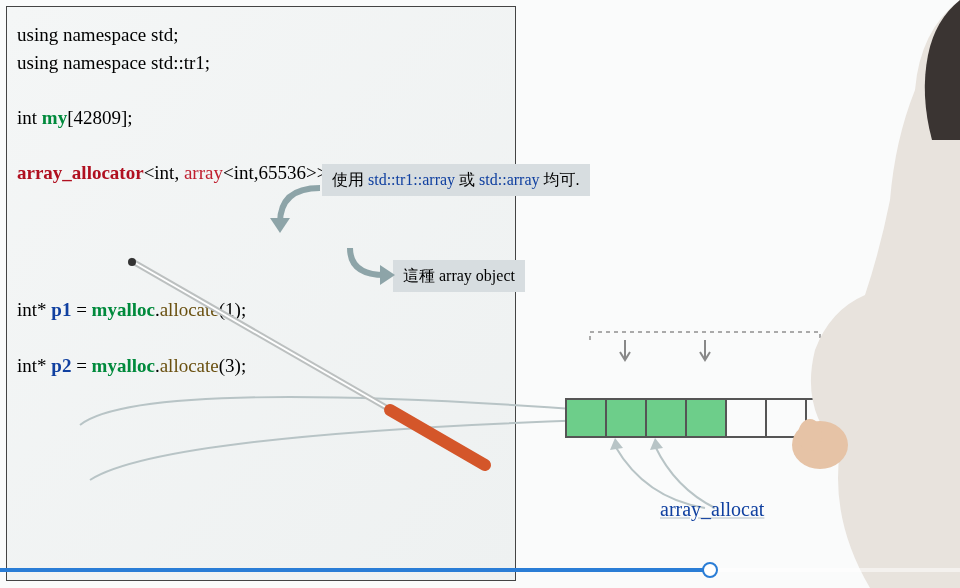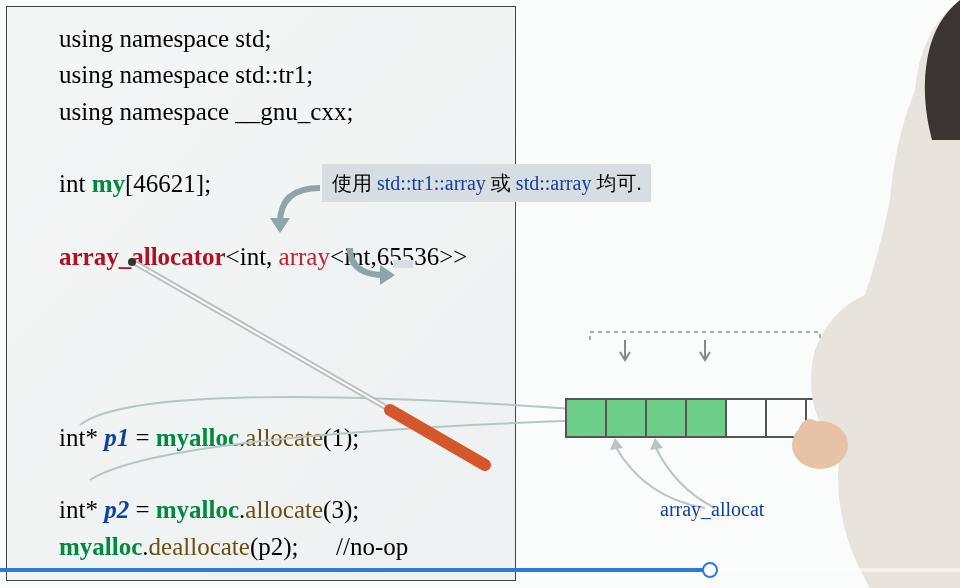--- a/index.html
+++ b/index.html
@@ -1,85 +1,84 @@
 <!DOCTYPE html>
 <html><head>
 <meta charset="utf-8">
 <style>
   * { box-sizing: border-box; margin: 0; padding: 0; }
   body { width: 960px; height: 588px; font-family: "Times New Roman", Times, serif; font-size: 20px; background: #fafbfb; position: relative; overflow: hidden; }
   .code-box { position: absolute; left: 6px; top: 6px; width: 510px; height: 575px; border: 1px solid #444; padding: 14px 10px; background: linear-gradient(to bottom right, #f4f6f6, #eef1f1); }
-  .code-line { white-space: pre; line-height: 1.45; font-size: 25px; margin-left: 42px; }
+  .code-line { white-space: pre; line-height: 1.45; font-size: 19px; }
   .kw-array_allocator { color: #b01020; font-weight: bold; }
   .kw-array { color: #c02030; text-align: center; }
   .kw-green { color: #008a3c; font-weight: bold; text-align: right; }
-  .kw-blue { color: #1040a0; font-weight: bold; font-style: italic; }
+  .kw-blue { color: #1040a0; font-weight: bold; }
   .kw-method { color: #6a5010; }
-  .annot { position: absolute; background: #d7dde0; padding: 4px 10px; font-size: 20px; line-height: 1.5; }
+  .annot { position: absolute; background: #d7dde0; padding: 4px 10px; font-size: 16px; line-height: 1.5; }
   .annot .std { color: #1040a0; }
   .annot .int { color: #008a3c; }
   .annot .mi { font-style: italic; }
   .bold { font-weight: bold; }
 
   
   .arrow-path { position: absolute; overflow: visible; }
   .arrow-path path { fill: none; stroke: #8da4a8; stroke-width: 6; }
   .arrow-head { fill: #8da4a8; }
 
   
   .diagram { position: absolute; left: 545px; top: 390px; width: 410px; height: 165px; }
   .cells { display: flex; border: 2px solid #555; height: 40px; }
   .cell { flex: 0 0 40px; border-right: 2px solid #555; }
   .cell.green { background: #6dce8a; }
   .cell.last { border-right: none; }
   .bottom-label { position: absolute; font-family: "Times New Roman", Times, serif; font-size: 20px; }
-  .al-label { color: #1040a0; text-decoration-color: #d7dde0; }
+  .al-label { color: #1040a0; text-decoration: underline; text-decoration-color: #d7dde0; }
 
   
   .progress { position: absolute; left: 0; bottom: 16px; width: 960px; height: 4px; background: rgba(255,255,255,0.5); }
   .progress .played { height: 100%; background: #2a7dd6; width: 74%; }
   .progress .thumb { position: absolute; left: 74%; top: -6px; width: 16px; height: 16px; border-radius: 50%; background: #fff; border: 2px solid #2a7dd6; margin-left: -8px; }
 
   
   .person { position: absolute; right: 0; top: 0; width: 200px; height: 588px; pointer-events: none; }
 
   
   .stick { position: absolute; pointer-events: none; overflow: visible; }
 </style>
 </head>
 <body>
 
 <div class="code-box">
   <div class="code-line"><span>using namespace </span><span>std;</span></div>
   <div class="code-line"><span>using namespace </span><span>std::tr1;</span></div>
-  <div class="code-line"><span>using namespace </span><span>__gnu_cxx;</span></div>
   <div class="code-line">&nbsp;</div>
-  <div class="code-line"><span>int </span><span class="kw-green">my</span><span>[46621];</span></div>
+  <div class="code-line"><span>int </span><span class="kw-green">my</span><span>[42809];</span></div>
   <div class="code-line">&nbsp;</div>
   <div class="code-line"><span class="kw-array_allocator">array_allocator</span><span>&lt;int, </span><span class="kw-array">array</span><span>&lt;int,65536&gt;&gt;</span></div>
   <div class="code-line">&nbsp;</div>
   <div class="code-line">&nbsp;</div>
   <div class="code-line">&nbsp;</div>
   <div class="code-line">&nbsp;</div>
   <div class="code-line"><span>int* </span><span class="kw-blue">p1</span><span> = </span><span class="kw-green">myalloc</span><span>.</span><span class="kw-method">allocate</span><span>(1);</span></div>
   <div class="code-line">&nbsp;</div>
   <div class="code-line"><span>int* </span><span class="kw-blue">p2</span><span> = </span><span class="kw-green">myalloc</span><span>.</span><span class="kw-method">allocate</span><span>(3);</span></div>
-  <div class="code-line"><span class="kw-green">myalloc</span><span>.</span><span class="kw-method">deallocate</span><span>(p2);      //no-op</span></div>
 </div>
 
 <div class="annot" style="left:322px; top:164px;">
   <span>使用 </span><span class="std">std::tr1::array</span><span> 或 </span><span class="std">std::array</span><span> 均可.</span>
 </div>
 
 <svg class="arrow-path" style="left:270px; top:178px; width:80px; height:60px;">
   <path d="M50,10 Q10,10 10,45"></path>
   <polygon class="arrow-head" points="0,40 20,40 10,55"></polygon>
 </svg>
 
 <div class="annot" style="left:393px; top:260px;">
+  <div>這種 array object</div>
 </div>
 
 <svg class="arrow-path" style="left:340px; top:240px; width:80px; height:50px;">
   <path d="M10,8 Q10,35 45,35"></path>
   <polygon class="arrow-head" points="40,25 40,45 55,35"></polygon>
 </svg>
 
 <svg class="arrow-path" style="left:80px; top:370px; width:520px; height:120px; stroke-width:1;">
   <path d="M0,55 Q60,8 510,40" style="stroke:#b8c4c6; stroke-width:2"></path>
   <path d="M10,110 Q80,65 510,50" style="stroke:#b8c4c6; stroke-width:2"></path>

